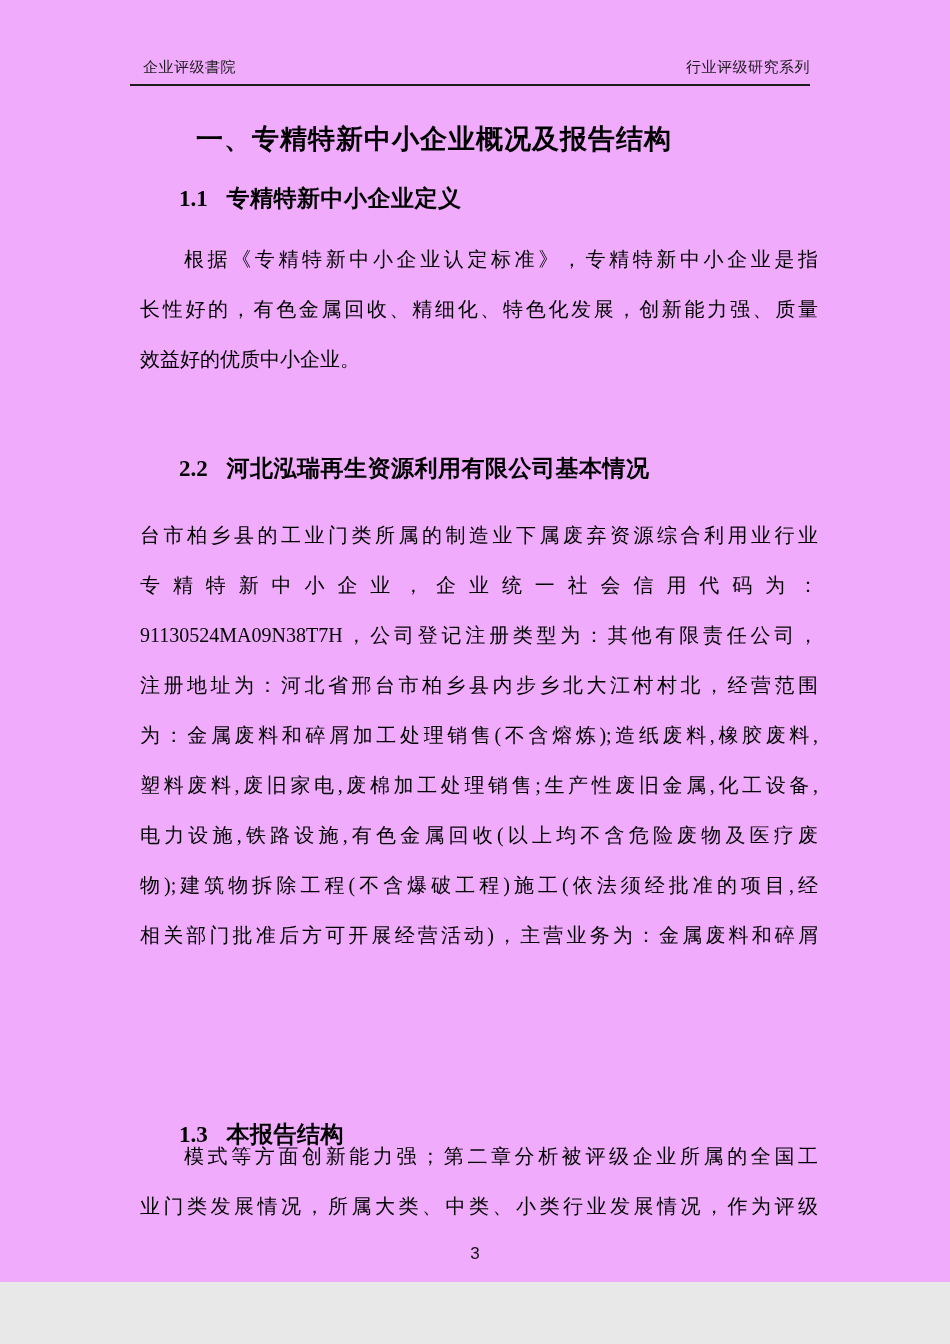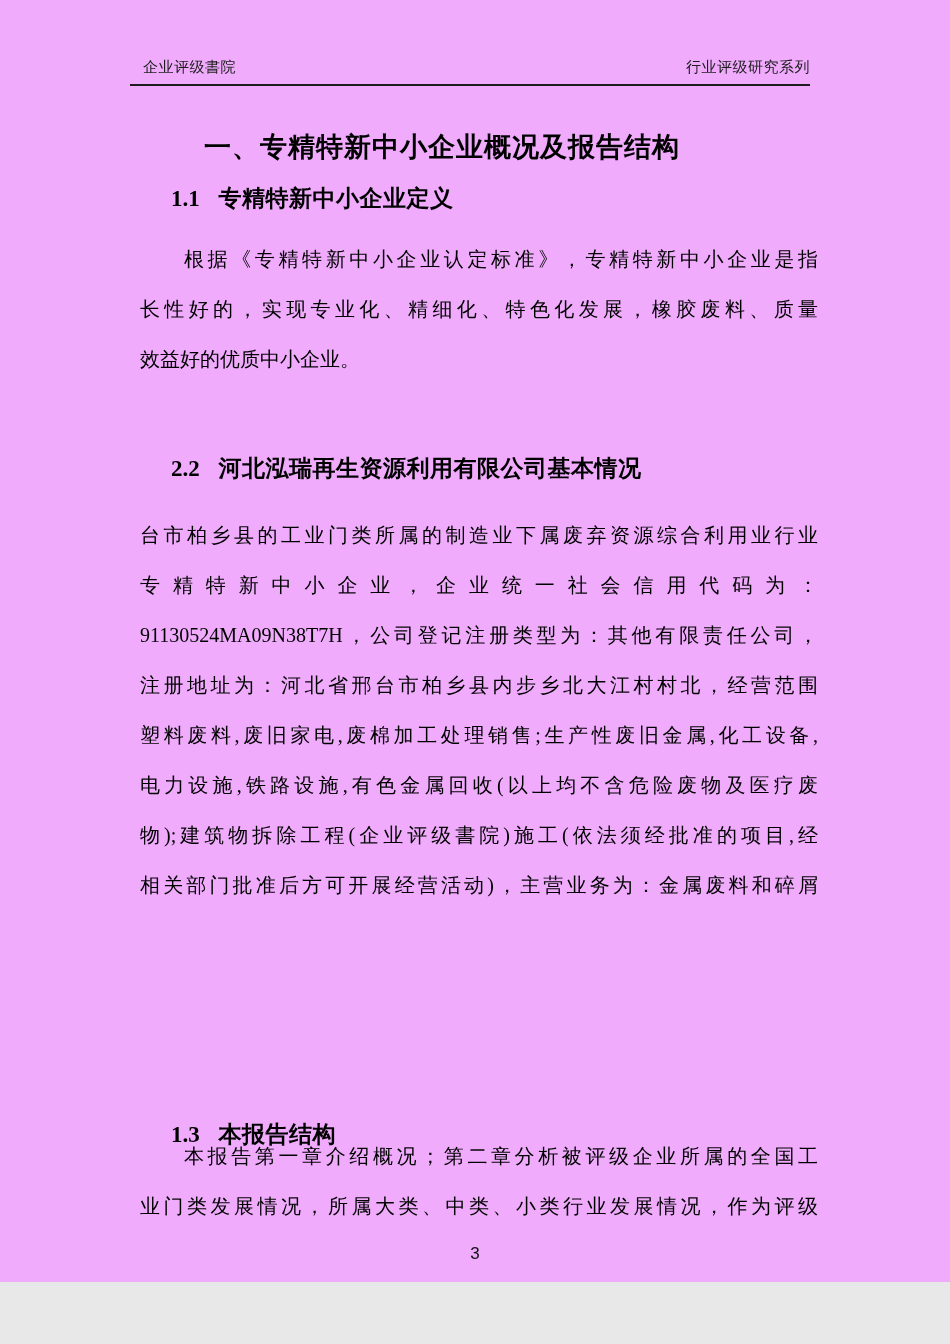--- a/index.html
+++ b/index.html
@@ -19,28 +19,28 @@
     display:flex; justify-content:space-between; align-items:flex-end;
     border-bottom:2px solid #1c1c1c;
     padding-bottom:7px;
     font-family:"Liberation Sans","DejaVu Sans",sans-serif;
     font-size:15px; color:#1c1c1c; letter-spacing:0.5px;
   }
   .pg-header .hl { padding-left:13px; }
 
   
   .h-main {
-    position:absolute; left:140px; top:116px; width:678px; margin:12px;
+    position:absolute; left:140px; top:116px; width:678px; margin:4px;
     box-sizing:border-box; padding-left:52px;
     font-family:"Liberation Sans","DejaVu Sans",sans-serif;
     font-weight:700; font-size:27px; line-height:38px; color:#000;
     letter-spacing:1px;
   }
   .h-sub {
-    position:absolute; left:132px; width:678px; margin:0;
+    position:absolute; left:140px; width:678px; margin:0;
     box-sizing:border-box; padding-left:39px;
     font-weight:700; font-size:23px; line-height:32px; color:#000;
   }
   .h-sub .hnum  { font-family:"Liberation Serif","DejaVu Serif",serif; margin-right:13px; }
   .h-sub .htitle{ font-family:"Liberation Sans","DejaVu Sans",sans-serif; letter-spacing:0.5px; }
   #h11 { top:182px; }
   #h12 { top:452px; }
   #h13 { top:1078px;margin-top:40px; }
 
   
@@ -79,47 +79,48 @@
 
   <h1 class="h-main">一、专精特新中小企业概况及报告结构</h1>
 
   <h2 class="h-sub" id="h11">
     <span class="hnum">1.1</span>
     <span class="htitle">专精特新中小企业定义</span>
   </h2>
 
   <div class="para" id="para1">
     <div class="line indent">根据《专精特新中小企业认定标准》，专精特新中小企业是指</div>
-    <div class="line">长性好的，实现专业化、精细化、特色化发展，橡胶废料、质量</div>
+    <div class="line">长性好的，有色金属回收、精细化、特色化发展，创新能力强、质量</div>
     <div class="line last">效益好的优质中小企业。</div>
   </div>
 
   <h2 class="h-sub" id="h12">
     <span class="hnum">2.2</span>
     <span class="htitle">河北泓瑞再生资源利用有限公司基本情况</span>
   </h2>
 
   <div class="para" id="para2">
     <div class="line">台市柏乡县的工业门类所属的制造业下属废弃资源综合利用业行业</div>
     <div class="line">专精特新中小企业，企业统一社会信用代码为：</div>
     <div class="line">91130524MA09N38T7H，公司登记注册类型为：其他有限责任公司，</div>
     <div class="line">注册地址为：河北省邢台市柏乡县内步乡北大江村村北，经营范围</div>
+    <div class="line">为：金属废料和碎屑加工处理销售(不含熔炼);造纸废料,橡胶废料,</div>
     <div class="line">塑料废料,废旧家电,废棉加工处理销售;生产性废旧金属,化工设备,</div>
     <div class="line">电力设施,铁路设施,有色金属回收(以上均不含危险废物及医疗废</div>
-    <div class="line">物);建筑物拆除工程(企业评级書院)施工(依法须经批准的项目,经</div>
+    <div class="line">物);建筑物拆除工程(不含爆破工程)施工(依法须经批准的项目,经</div>
     <div class="line">相关部门批准后方可开展经营活动)，主营业务为：金属废料和碎屑</div>
   </div>
 
   <h2 class="h-sub" id="h13">
     <span class="hnum">1.3</span>
     <span class="htitle">本报告结构</span>
   </h2>
 
   <div class="para" id="para3">
-    <div class="line indent">本报告第一章介绍概况；第二章分析被评级企业所属的全国工</div>
+    <div class="line indent">模式等方面创新能力强；第二章分析被评级企业所属的全国工</div>
     <div class="line">业门类发展情况，所属大类、中类、小类行业发展情况，作为评级</div>
   </div>
 
   <div class="pg-footer">
     <span>3</span>
   </div>
 
 </div>
 
 </body></html>

